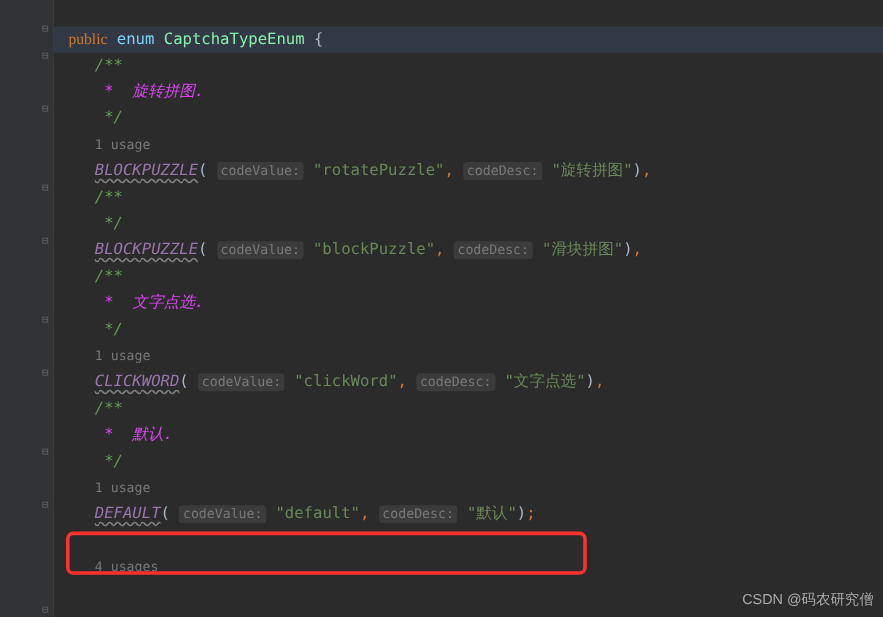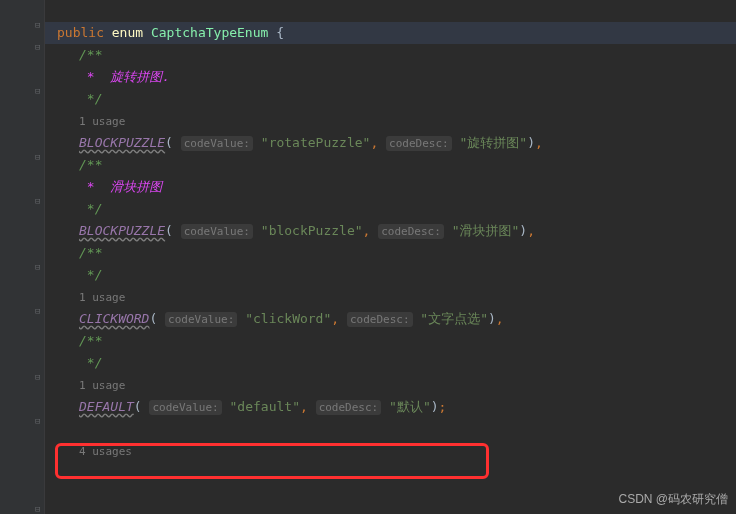--- a/index.html
+++ b/index.html
@@ -43,22 +43,22 @@
       padding-left: 4px;
       color: #a9b7c6;
       white-space: pre;
       position: relative;
     }
     .line.current {
       background: #323844;
     }
     .indent1 { padding-left: 12px; }
     .indent2 { padding-left: 34px; }
-    .kw-public { color: #cc7832; }
-    .kw-enum { color: #fef9c3; }
+    .kw-public { color: #cc7832; font-family: Liberation Serif, serif; }
+    .kw-enum { color: #7dd3fc; }
     .class-name { color: #86efac; }
     .brace { color: #a9b7c6; }
     .doc-comment { color: #629755; font-style: italic; }
     .doc-italic { color: #d946ef; font-style: italic; }
     .usage-hint { color: #787878; font-size: 11px; text-align: right; }
     .enum-const-underline { color: #9876aa; font-style: italic; text-decoration: underline wavy #808080; text-underline-offset: 2px; }
     .paren { color: #a9b7c6; }
     .param-hint { color: #787878; font-size: 11px; background: #3b3b3b; padding: 1px 3px; border-radius: 3px; }
     .string { color: #6a8759; }
     .comma { color: #cc7832; }
@@ -99,30 +99,31 @@
 
   <div class="line current indent1"><span class="kw-public">public</span> <span class="kw-enum">enum</span> <span class="class-name">CaptchaTypeEnum</span> <span class="brace">{</span></div>
 
   <div class="line indent2"><span class="doc-comment">/**</span></div>
   <div class="line indent2"><span class="doc-italic"> *  旋转拼图.</span></div>
   <div class="line indent2"><span class="doc-comment"> */</span></div>
   <div class="line indent2"><span class="usage-hint">1 usage</span></div>
   <div class="line indent2"><span class="enum-const-underline">BLOCKPUZZLE</span><span class="paren">( </span><span class="param-hint">codeValue:</span> <span class="string">"rotatePuzzle"</span><span class="comma">,</span> <span class="param-hint">codeDesc:</span> <span class="string">"旋转拼图"</span><span class="paren">)</span><span class="comma">,</span></div>
 
   <div class="line indent2"><span class="doc-comment">/**</span></div>
-  <div class="line indent2"><span class="doc-italic"> *  滑块拼图</span></div>
   <div class="line indent2"><span class="doc-comment"> */</span></div>
   <div class="line indent2"><span class="enum-const-underline">BLOCKPUZZLE</span><span class="paren">( </span><span class="param-hint">codeValue:</span> <span class="string">"blockPuzzle"</span><span class="comma">,</span> <span class="param-hint">codeDesc:</span> <span class="string">"滑块拼图"</span><span class="paren">)</span><span class="comma">,</span></div>
 
   <div class="line indent2"><span class="doc-comment">/**</span></div>
+  <div class="line indent2"><span class="doc-italic"> *  文字点选.</span></div>
   <div class="line indent2"><span class="doc-comment"> */</span></div>
   <div class="line indent2"><span class="usage-hint">1 usage</span></div>
   <div class="line indent2"><span class="enum-const-underline">CLICKWORD</span><span class="paren">( </span><span class="param-hint">codeValue:</span> <span class="string">"clickWord"</span><span class="comma">,</span> <span class="param-hint">codeDesc:</span> <span class="string">"文字点选"</span><span class="paren">)</span><span class="comma">,</span></div>
 
   <div class="line indent2"><span class="doc-comment">/**</span></div>
+  <div class="line indent2"><span class="doc-italic"> *  默认.</span></div>
   <div class="line indent2"><span class="doc-comment"> */</span></div>
   <div class="line indent2"><span class="usage-hint">1 usage</span></div>
   <div class="line indent2"><span class="enum-const-underline">DEFAULT</span><span class="paren">( </span><span class="param-hint">codeValue:</span> <span class="string">"default"</span><span class="comma">,</span> <span class="param-hint">codeDesc:</span> <span class="string">"默认"</span><span class="paren">)</span><span class="semi">;</span></div>
 
   <div class="line"></div>
   <div class="line indent2"><span class="usage-hint">4 usages</span></div>
 </div>
 
 <div class="highlight-box" style="left:55px; top:443px; width:434px; height:36px;"></div>
 

